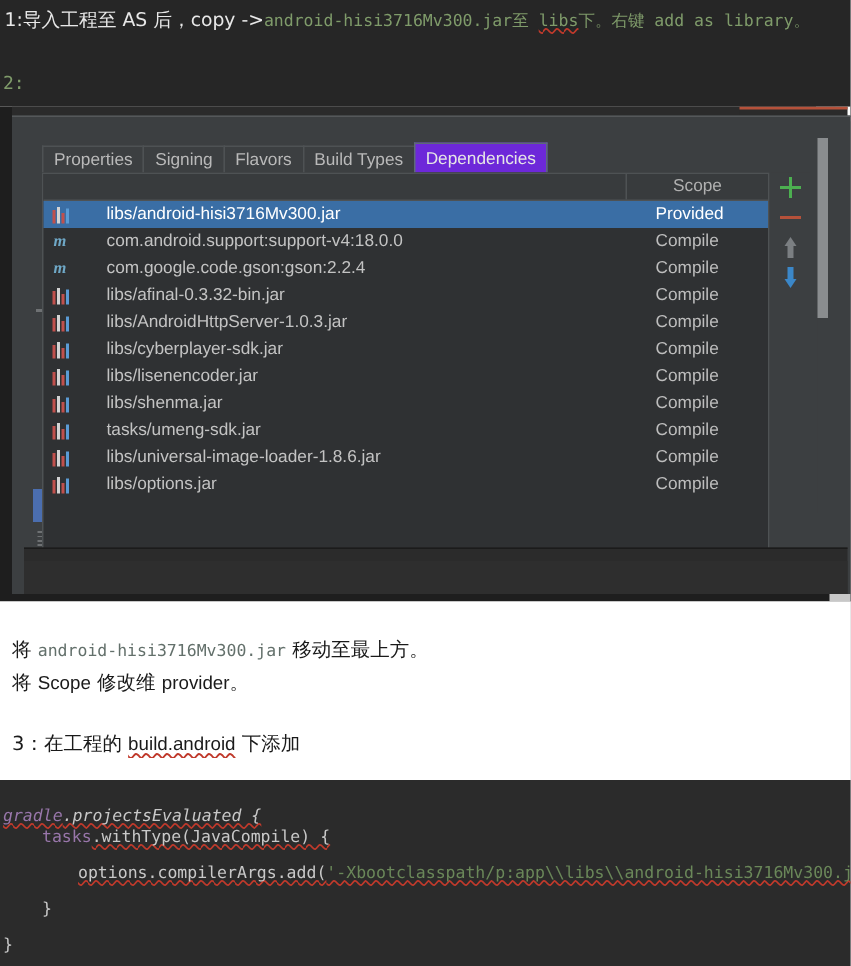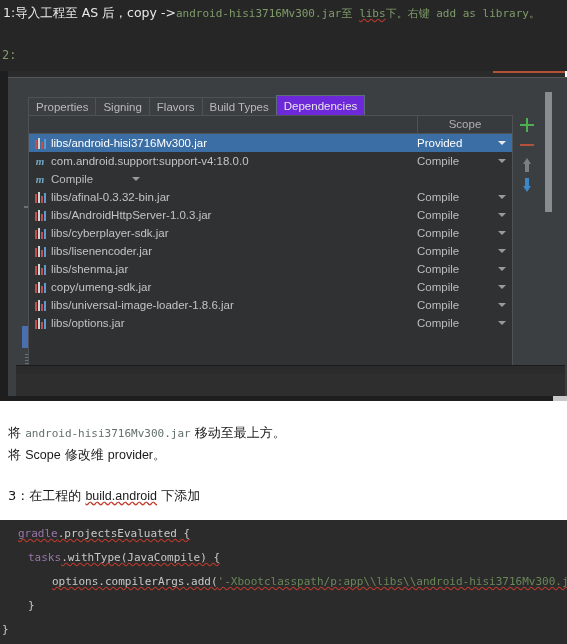--- a/index.html
+++ b/index.html
@@ -213,20 +213,21 @@
     font-size: 11px;
     color: #6fa8c7;
   }
   .row .name-cell {
     flex: none;
     width: 366px;
     font-size: 11.5px;
     color: #c3c3c3;
     white-space: nowrap;
     overflow: hidden;
+    margin-left: 20px;
   }
   .row.selected .name-cell { color: #ffffff; }
   .row .scope-cell {
     flex: none;
     width: 94px;
     position: relative;
     font-size: 11.5px;
     color: #bdbdbd;
     text-align: left;
     height: 18px;
@@ -336,21 +337,21 @@
     left: 0; top: 520px;
     width: 567px; height: 124px;
     background: #2b2b2b;
     overflow: hidden;
     font-family: "DejaVu Sans Mono", monospace;
     font-size: 11px;
     color: #c7c7c7;
     line-height: 24px;
   }
   .codeblock .cl { position: absolute; left: 0; white-space: nowrap; }
-  .cl-1 { top: 2px;  padding-left: 18px; }
+  .cl-1 { top: 12px;  padding-left: 2px; font-style: italic; }
   .cl-2 { top: 26px; padding-left: 28px; }
   .cl-3 { top: 50px; padding-left: 52px; }
   .cl-4 { top: 74px; padding-left: 28px; }
   .cl-5 { top: 98px; padding-left: 2px; }
   .kw-purple { color: #9876aa; }
   .str-green { color: #6a8759; }
   .plain { color: #c8c8c8; }
 </style>
 </head>
 <body>
@@ -407,20 +408,21 @@
             <div class="icon-cell">
               <span class="m-icon">m</span>
             </div>
             <div class="name-cell">com.android.support:support-v4:18.0.0</div>
             <div class="scope-cell">Compile<span class="caret"></span></div>
           </div>
           <div class="row">
             <div class="icon-cell">
               <span class="m-icon">m</span>
             </div>
+            <div class="name-cell">com.google.code.gson:gson:2.2.4</div>
             <div class="scope-cell">Compile<span class="caret"></span></div>
           </div>
           <div class="row">
             <div class="icon-cell">
               <span class="jar-icon">
                 <i></i>
                 <i></i>
                 <i></i>
                 <i></i>
               </span>
@@ -478,21 +480,21 @@
           </div>
           <div class="row">
             <div class="icon-cell">
               <span class="jar-icon">
                 <i></i>
                 <i></i>
                 <i></i>
                 <i></i>
               </span>
             </div>
-            <div class="name-cell">copy/umeng-sdk.jar</div>
+            <div class="name-cell">tasks/umeng-sdk.jar</div>
             <div class="scope-cell">Compile<span class="caret"></span></div>
           </div>
           <div class="row">
             <div class="icon-cell">
               <span class="jar-icon">
                 <i></i>
                 <i></i>
                 <i></i>
                 <i></i>
               </span>

